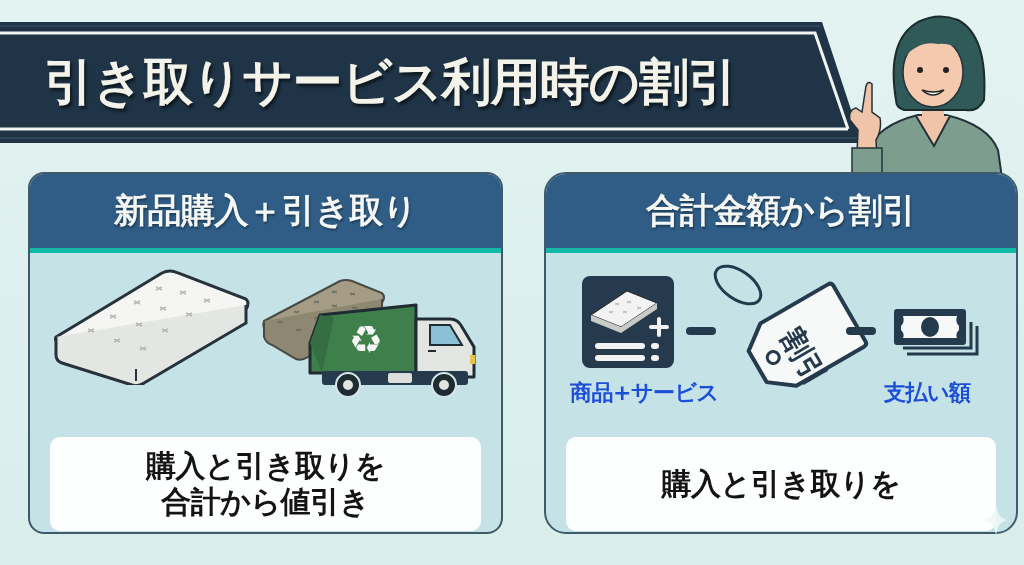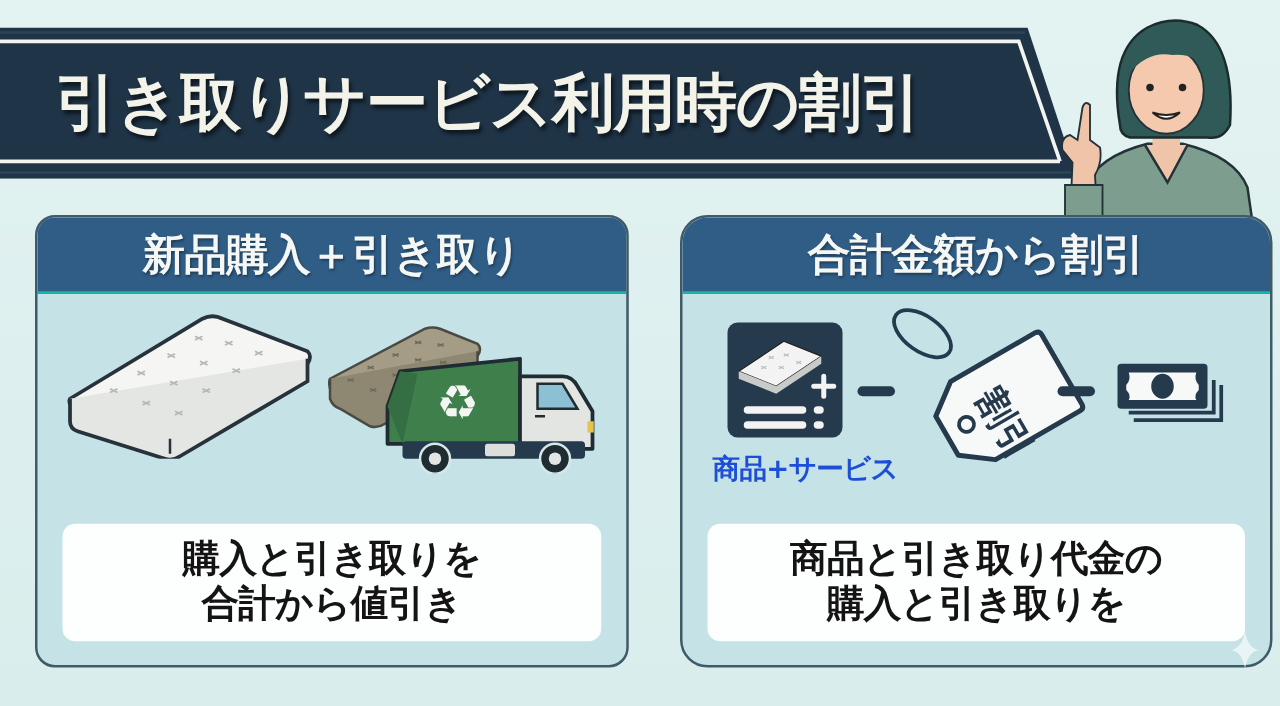--- a/index.html
+++ b/index.html
@@ -27,22 +27,22 @@
 
   
   .panel {
     position: absolute; top: 172px; height: 362px;
     border: 2.5px solid #3f5a68; border-radius: 16px;
     background: #c5e2e6; overflow: hidden;
   }
   .panel.left  { left: 28px;  width: 475px; }
   .panel.right { left: 544px; width: 474px; border-radius: 22px; }
   .panel-head {
-    height: 61px; background: #2f5d86;
-    border-bottom: 2px solid #14b8a6;
+    height: 79px; background: #2f5d86;
+    border-bottom: 5px solid #14b8a6;
     display: flex; align-items: center; justify-content: center;
   }
   .panel-head span {
     color: #f5f7f5; font-weight: bold; font-size: 34px; letter-spacing: -0.5px;
     text-shadow: 1px 2px 2px rgba(0,0,0,0.35);
   }
   .panel-body { position: relative; height: 278px; }
 
   .note {
     position: absolute; left: 20px; right: 20px; top: 184px; height: 94px;
@@ -215,23 +215,23 @@
 
     <div class="abs" style="left:300px;top:74px;width:30px;height:8px;border-radius:4px;background:#253b4d"></div>
 
     <svg class="abs" style="left:347px;top:55px" width="86" height="48" viewBox="0 0 86 48">
       <path d="M10,40 L78,40 L78,14" fill="none" stroke="#253b4d" stroke-width="3"></path>
       <path d="M14,46 L84,46 L84,18" fill="none" stroke="#253b4d" stroke-width="3"></path>
       <rect x="1" y="1" width="72" height="36" rx="3" fill="#253b4d"></rect>
       <path d="M10,8 L64,8 Q62,14 66,18 L66,22 Q62,26 64,30 L10,30 Q12,26 8,22 L8,18 Q12,14 10,8 Z" fill="#f7f9f8"></path>
       <ellipse cx="37" cy="19" rx="9" ry="10" fill="#253b4d"></ellipse>
     </svg>
+    <div class="icon-label" style="left:338px;top:125px">支払い額</div>
 
     <div class="note">
-      <span>商品と引き取り代金の</span>
       <span>購入と引き取りを</span>
     </div>
   </div>
 </div>
 
 <svg class="sparkle" width="22" height="30" viewBox="0 0 22 30">
   <path d="M11,0 Q13,13 22,15 Q13,17 11,30 Q9,17 0,15 Q9,13 11,0 Z" fill="#eef7f7" opacity="0.85"></path>
 </svg>
 
 </body></html>

